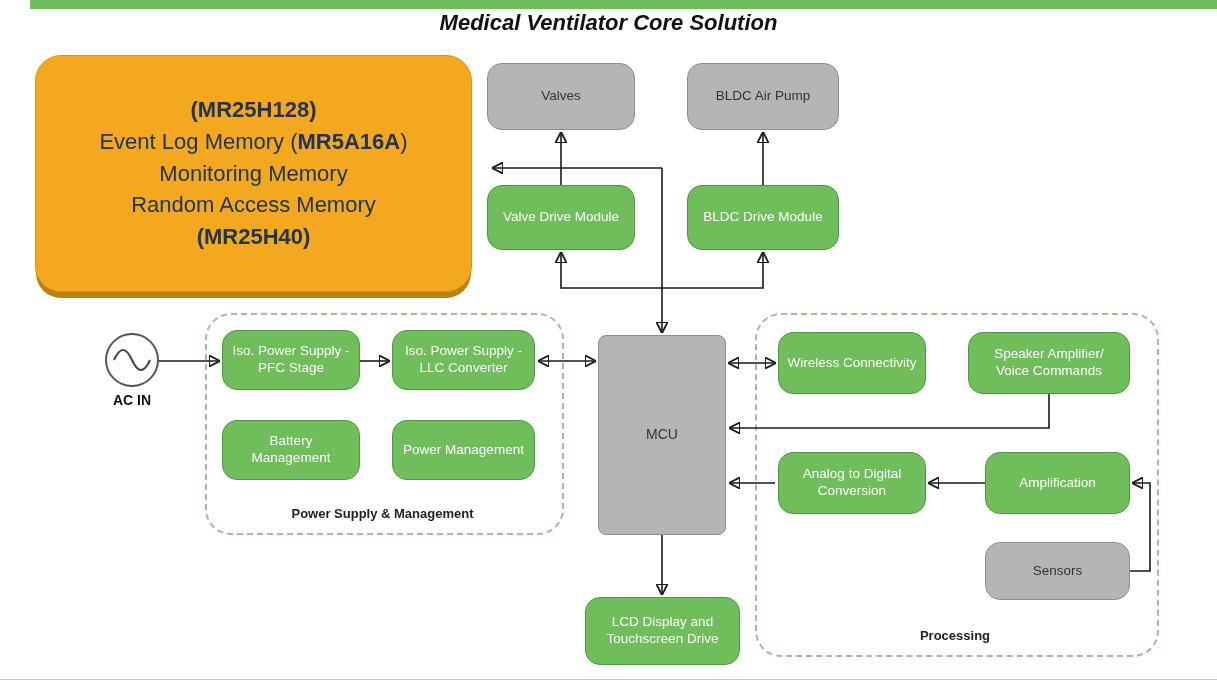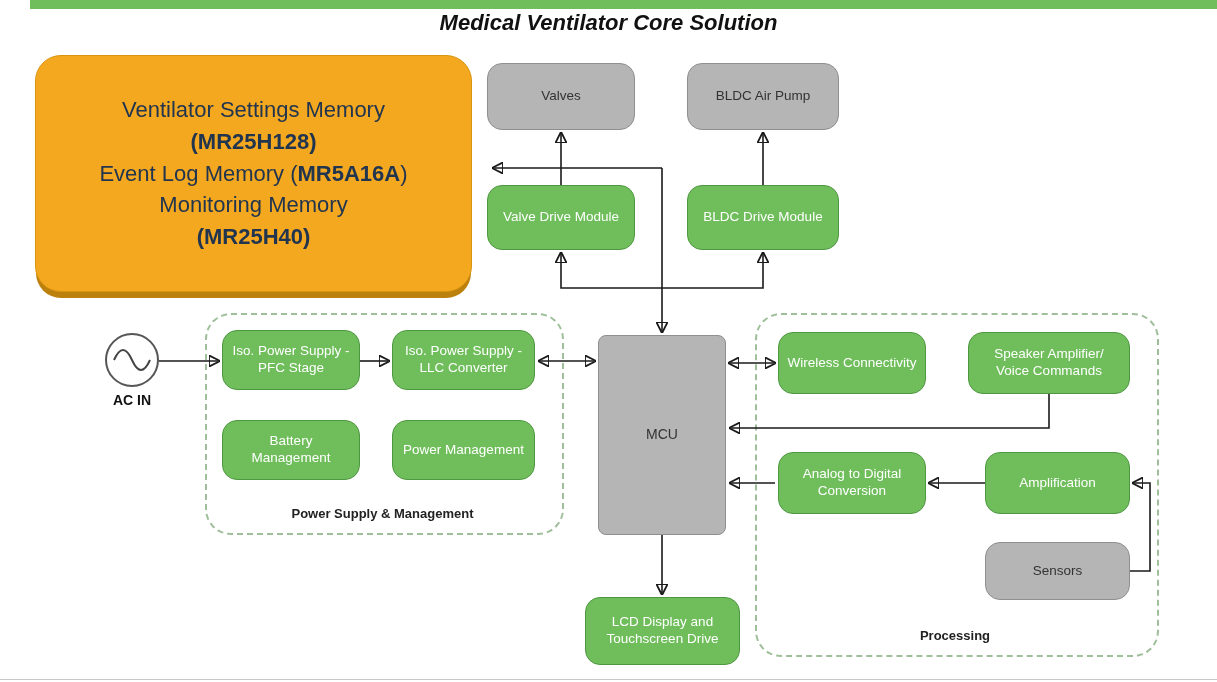--- a/index.html
+++ b/index.html
@@ -49,24 +49,24 @@
 </head>
 <body>
 
 <div id="canvas">
 
   <div class="topbar"></div>
 
   <div class="title">Medical Ventilator Core Solution</div>
 
   <div class="memory-box">
-    <div>Ventilator Settings Memory</div>
     <div class="b">(MR25H128)</div>
     <div><span>Event Log Memory (</span><span class="b">MR5A16A</span><span>)</span></div>
     <div>Monitoring Memory</div>
+    <div>Random Access Memory</div>
     <div class="b">(MR25H40)</div>
   </div>
 
   <div class="node gray" style="left:487px;top:63px;width:148px;height:67px;">Valves</div>
   <div class="node gray" style="left:687px;top:63px;width:152px;height:67px;">BLDC Air Pump</div>
 
   <div class="node green" style="left:487px;top:185px;width:148px;height:65px;">Valve Drive Module</div>
   <div class="node green" style="left:687px;top:185px;width:152px;height:65px;">BLDC Drive Module</div>
 
   <div class="node gray mcu" style="left:598px;top:335px;width:128px;height:200px;">MCU</div>

